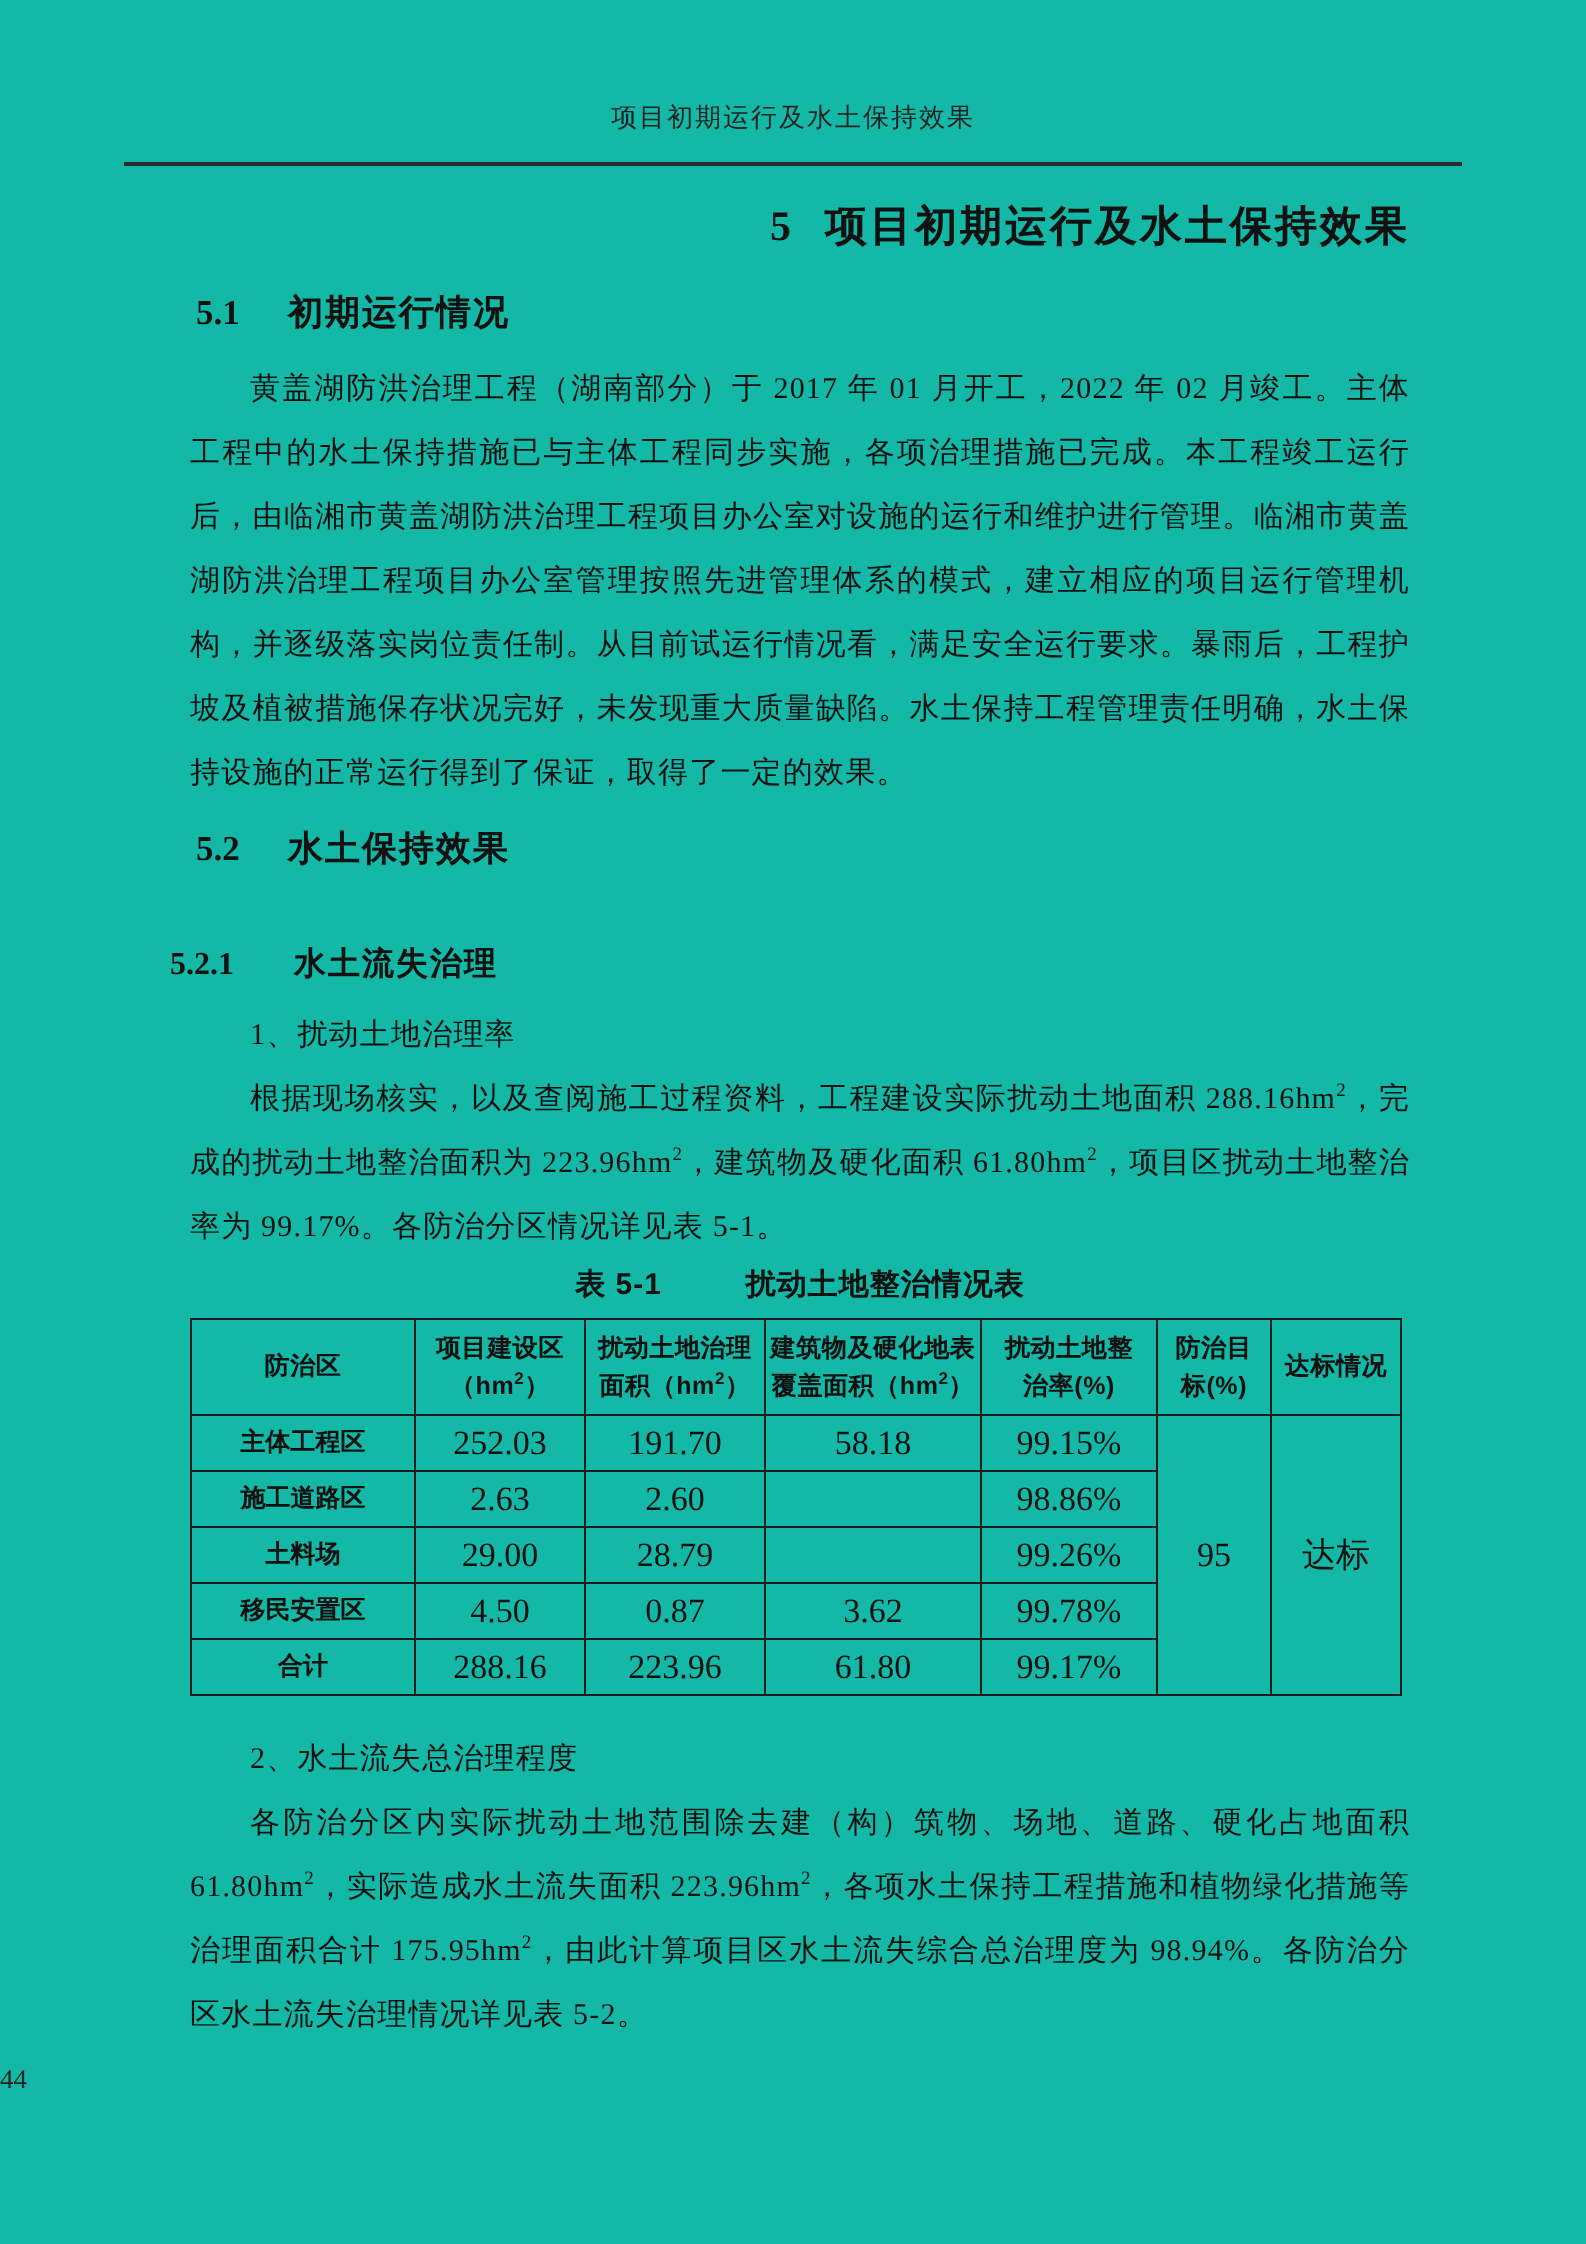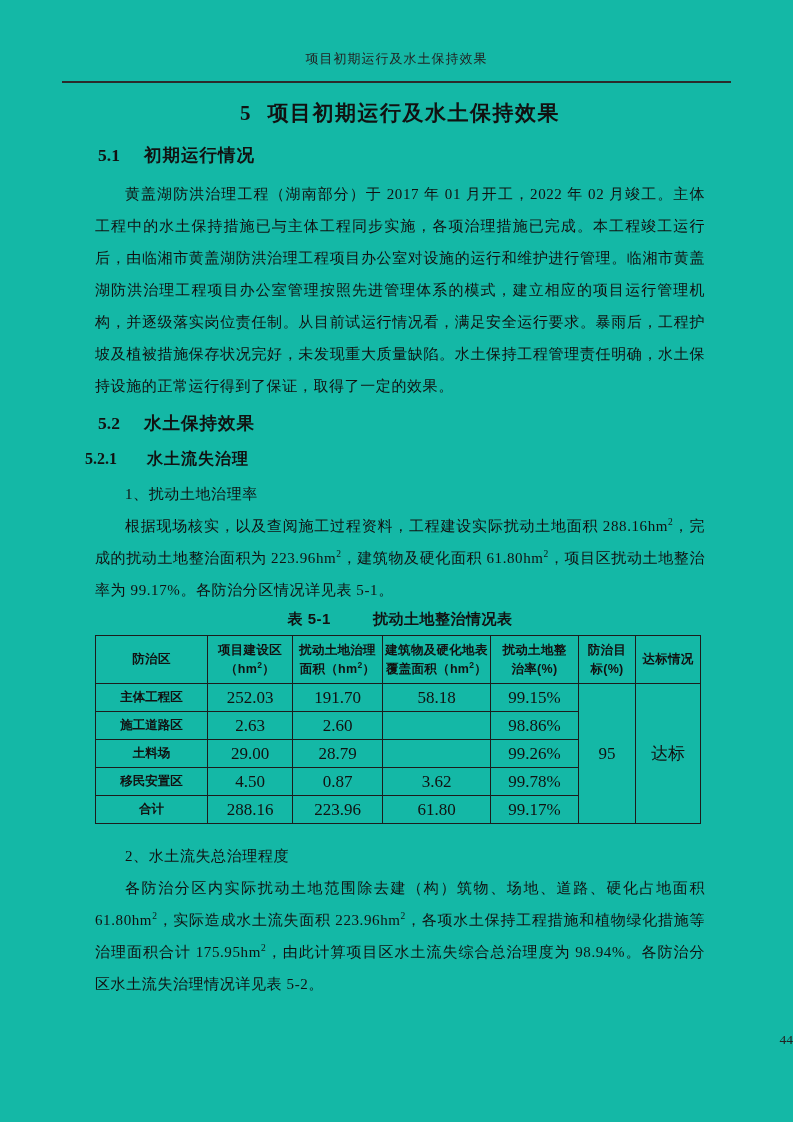--- a/index.html
+++ b/index.html
@@ -15,40 +15,40 @@
     overflow: hidden;
   }
   
   .running-header { padding-top: 50px; text-align: center; }
   .running-header-text { font-size: 13px; letter-spacing: 1px; color: #222; line-height: 18px; }
   .header-rule { margin: 13px auto 0; width: 669px; border-top: 2px solid #2b2b2b; height: 0; }
 
   .content { margin: 0 88px 0 95px; }
 
   h1.chapter-title {
-    margin: 16px 0 0; text-align: center;
+    margin: 16px 0 0; text-align: right;
     font-family: "Liberation Sans", "DejaVu Sans", sans-serif;
     font-weight: bold; font-size: 21px; letter-spacing: 1.5px; line-height: 28px;
   }
   h1.chapter-title .hnum { font-family: "Liberation Serif", serif; letter-spacing: 0; margin-right: 17px; }
 
   h2.sec {
     margin: 16px 0 0; padding-left: 3px;
     font-family: "Liberation Sans", "DejaVu Sans", sans-serif;
     font-weight: bold; font-size: 17.5px; letter-spacing: 1px; line-height: 24px;
   }
   h2.sec .hnum { font-family: "Liberation Serif", serif; letter-spacing: 0; display: inline-block; width: 46px; }
   h2.sec52 { margin-top: 9px; }
 
   h3.subsec {
     margin: 13px 0 0 -10px;
     font-family: "Liberation Sans", "DejaVu Sans", sans-serif;
     font-weight: bold; font-size: 16px; letter-spacing: 1px; line-height: 22px;
   }
-  h3.subsec .hnum { font-family: "Liberation Serif", serif; letter-spacing: 0; display: inline-block; width: 62px; }
+  h3.subsec .hnum { font-family: "Liberation Serif", serif; letter-spacing: 0; display: inline-block; width: 62px; margin-top: 23px; }
 
   p.body {
     margin: 0; font-size: 15px; line-height: 32px;
     text-align: justify; text-indent: 2em; letter-spacing: 0.6px;
   }
   p.first { margin-top: 11px; }
   p.item { margin-top: 8px; }
   p.after-table { margin-top: 16px; }
   sup { font-size: 9.5px; line-height: 0; }
 
@@ -67,21 +67,21 @@
   table.t51 thead th {
     height: 48px; font-size: 12.5px; line-height: 1.5; font-weight: bold;
     font-family: "Liberation Sans", "DejaVu Sans", sans-serif; letter-spacing: 0.3px;
   }
   table.t51 tbody td { height: 28px; font-size: 17px; font-family: "Liberation Serif", serif; }
   table.t51 tbody td.zone { font-weight: bold; font-family: "Liberation Sans", "DejaVu Sans", sans-serif; font-size: 12.5px; }
   table.t51 thead th sup { font-size: 8.5px; }
 
   .page-number {
     position: absolute; bottom: 74px; left: 0; width: 100%;
-    text-align: right; font-size: 13.5px; color: #222;
+    text-align: left; font-size: 13.5px; color: #222;
   }
 </style>
 </head>
 <body>
 
 <div class="page">
 
   <div class="running-header">
     <div class="running-header-text">项目初期运行及水土保持效果</div>
     <div class="header-rule"></div>

